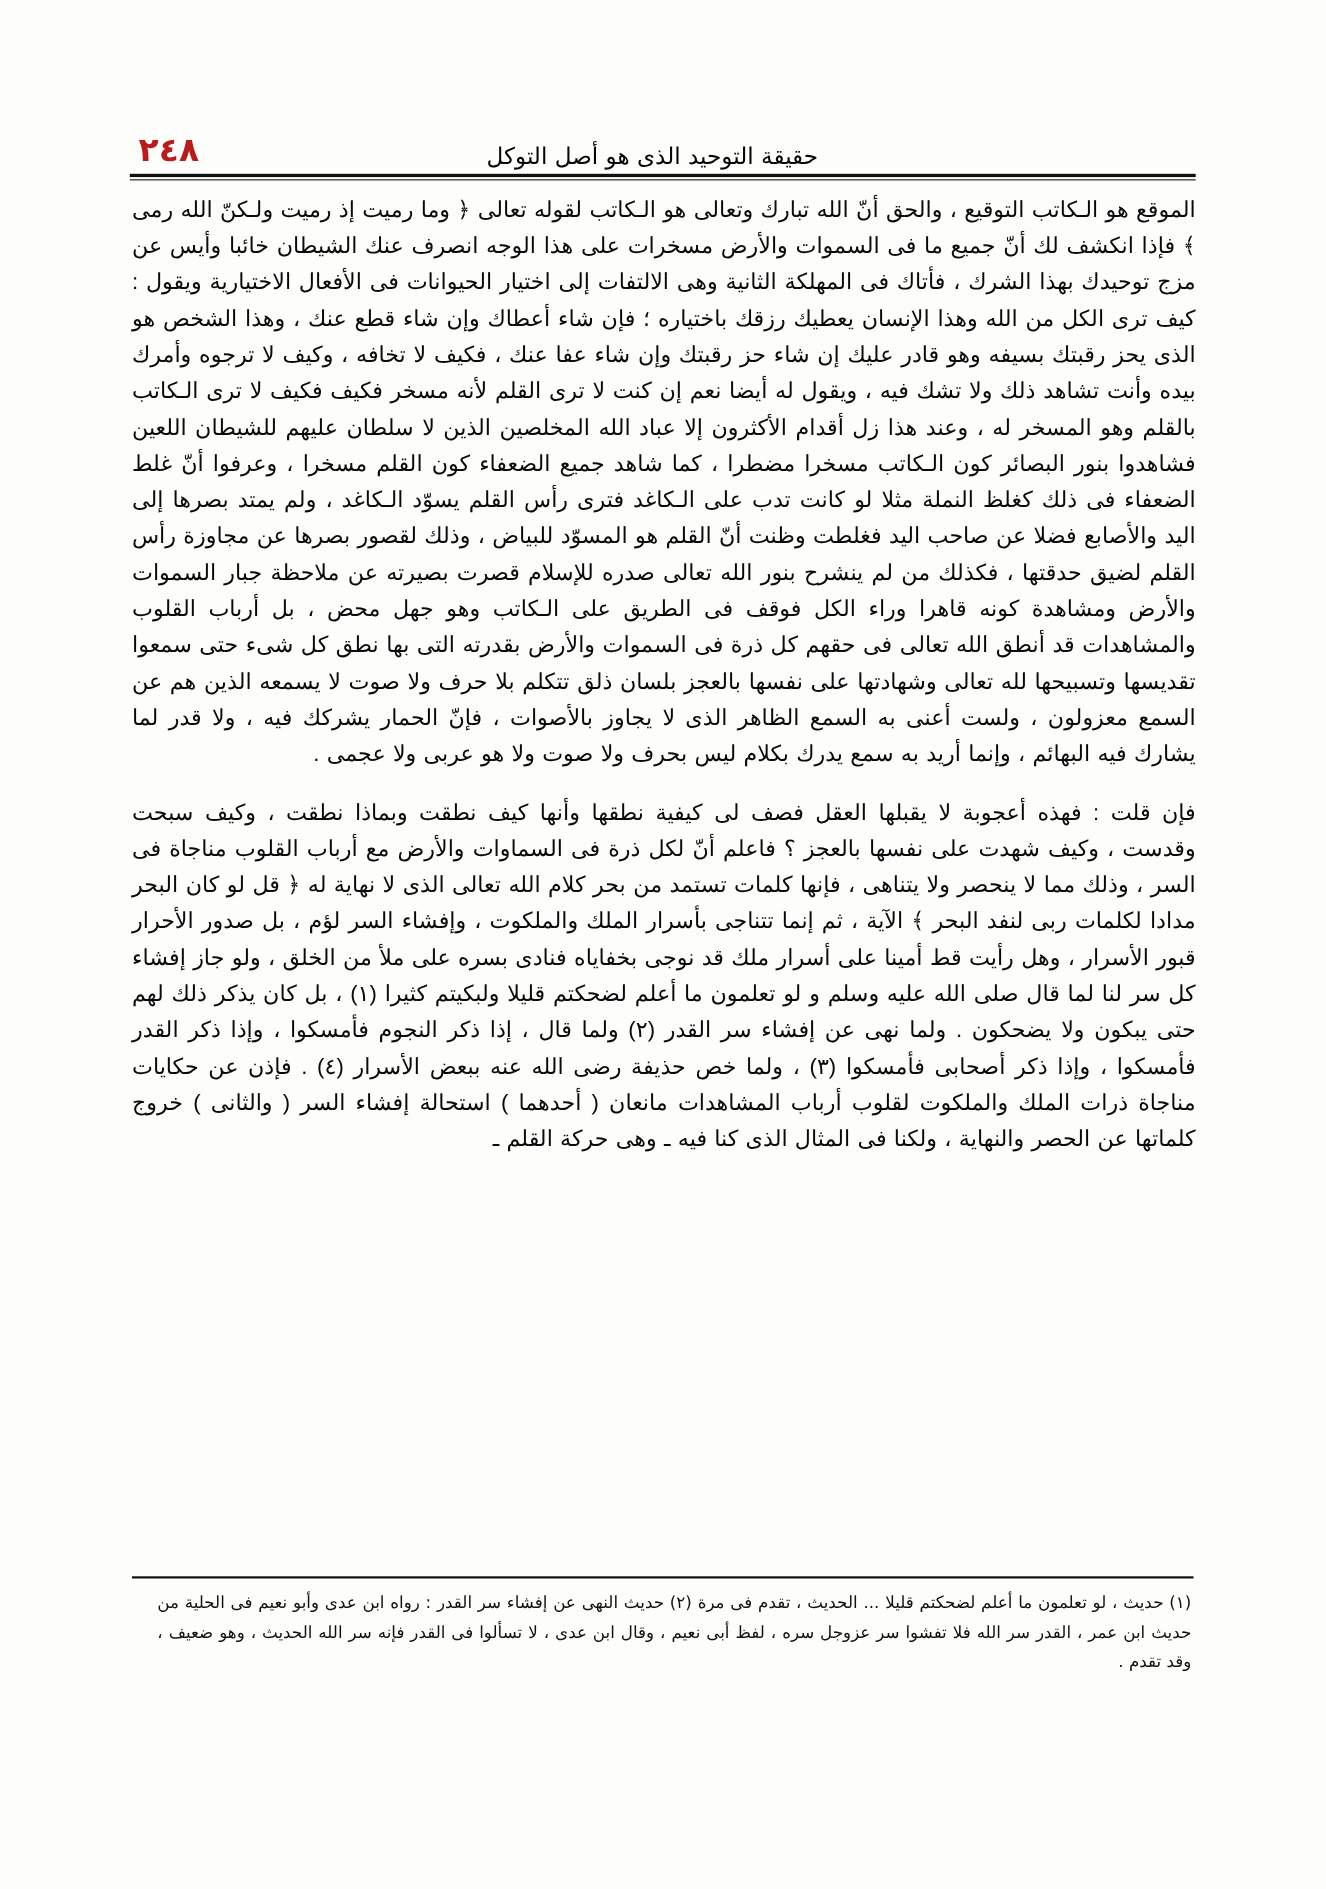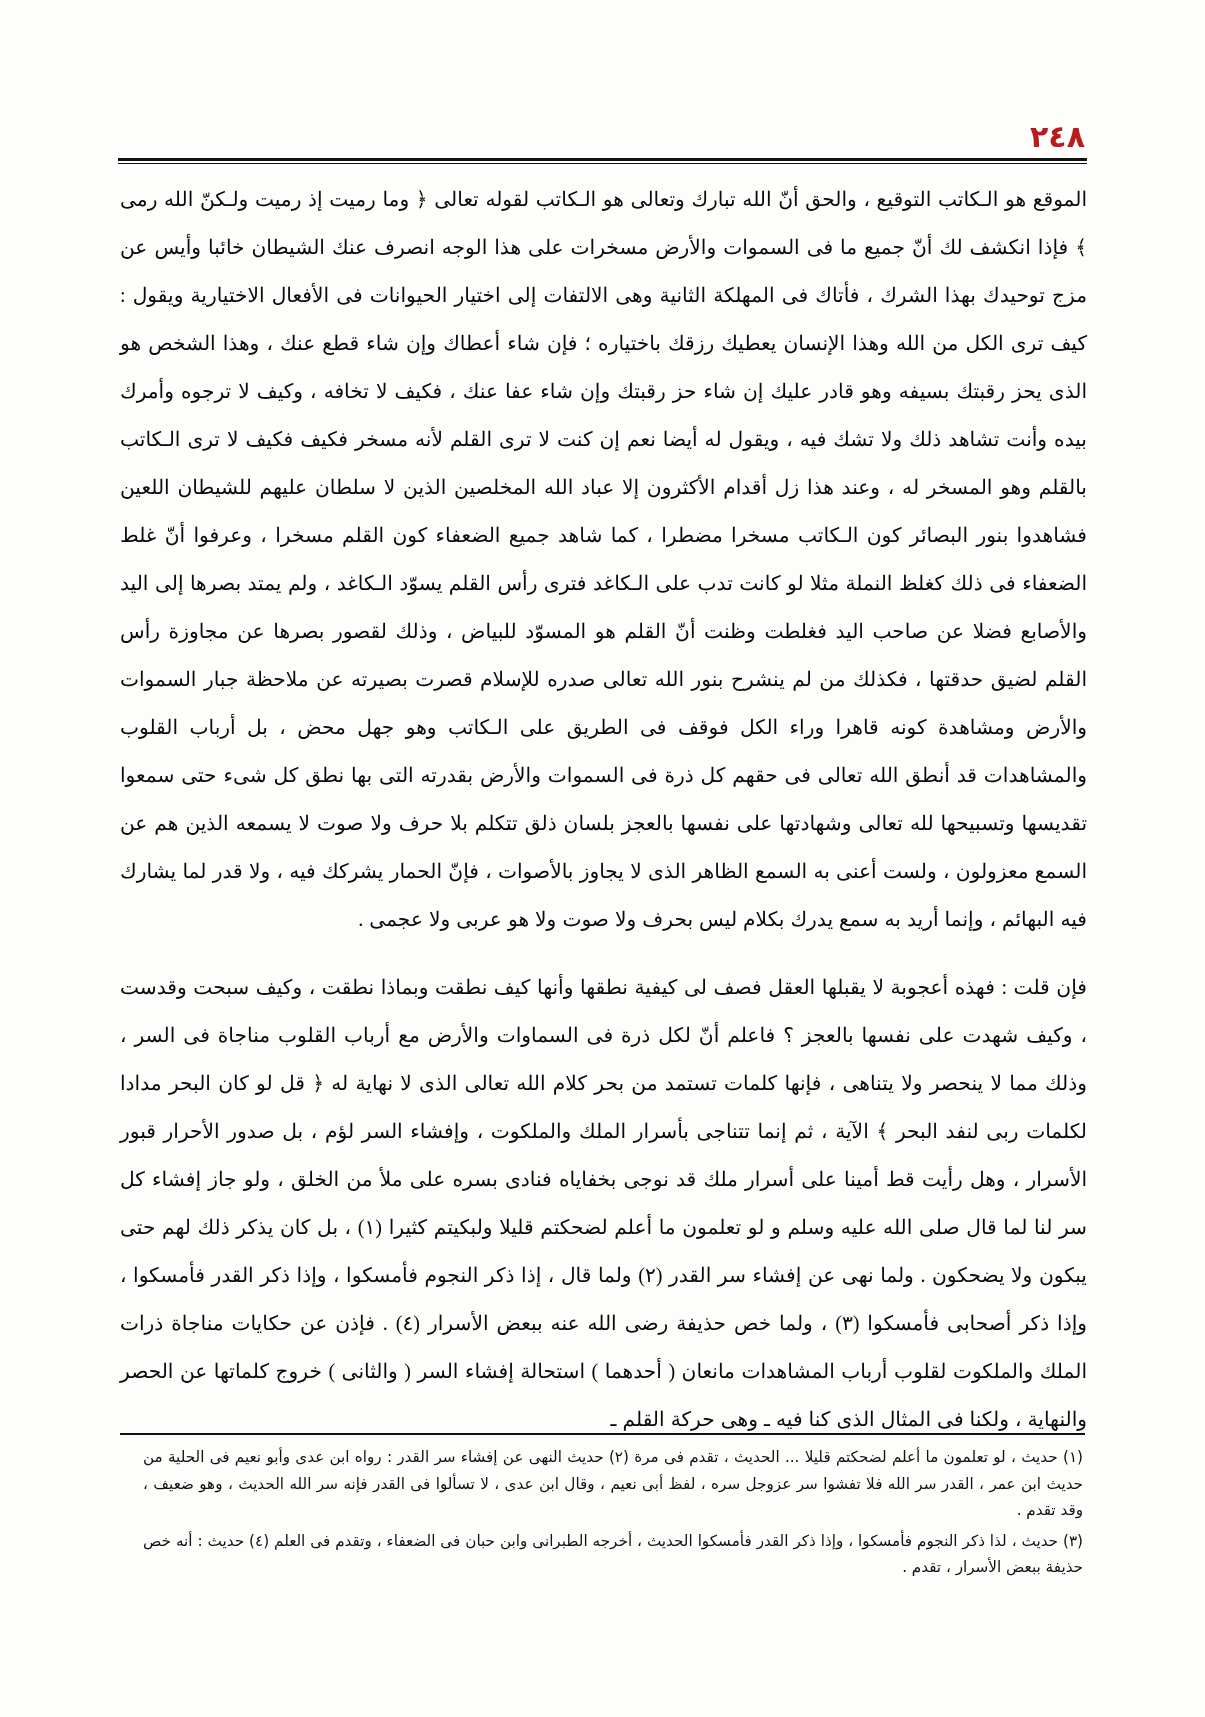--- a/index.html
+++ b/index.html
@@ -62,25 +62,25 @@
   .body-area {
     position: absolute;
     top: 175px;
     left: 120px;
     right: 118px;
     direction: rtl;
   }
   p.para {
     margin: 0 0 0 0;
     font-size: 20.2px;
-    line-height: 48px;
+    line-height: 33px;
     text-align: justify;
     text-align-last: right;
     color: #0a0a0a;
-    font-family: Liberation Serif, serif;
+    font-family: Liberation Sans, sans-serif;
     word-spacing: 1px;
   }
   p.para + p.para {
     margin-top: 20px;
   }
   p.para.indent {
     text-indent: 0;
   }
   
   .foot-rule {
@@ -116,35 +116,33 @@
     height: 26px;
     background: transparent;
   }
 </style>
 </head>
 <body>
 
 <div class="page">
 
   <div class="header">
+    <div class="header-title">حقيقة التوحيد الذى هو أصل التوكل</div>
     <div class="page-number">٢٤٨</div>
   </div>
 
   <div class="rule"></div>
 
   <div class="body-area">
     <p class="para">الموقع هو الـكاتب التوقيع ، والحق أنّ الله تبارك وتعالى هو الـكاتب لقوله تعالى ﴿ وما رميت إذ رميت ولـكنّ الله رمى ﴾ فإذا انكشف لك أنّ جميع ما فى السموات والأرض مسخرات على هذا الوجه انصرف عنك الشيطان خائبا وأيس عن مزج توحيدك بهذا الشرك ، فأتاك فى المهلكة الثانية وهى الالتفات إلى اختيار الحيوانات فى الأفعال الاختيارية ويقول : كيف ترى الكل من الله وهذا الإنسان يعطيك رزقك باختياره ؛ فإن شاء أعطاك وإن شاء قطع عنك ، وهذا الشخص هو الذى يحز رقبتك بسيفه وهو قادر عليك إن شاء حز رقبتك وإن شاء عفا عنك ، فكيف لا تخافه ، وكيف لا ترجوه وأمرك بيده وأنت تشاهد ذلك ولا تشك فيه ، ويقول له أيضا نعم إن كنت لا ترى القلم لأنه مسخر فكيف فكيف لا ترى الـكاتب بالقلم وهو المسخر له ، وعند هذا زل أقدام الأكثرون إلا عباد الله المخلصين الذين لا سلطان عليهم للشيطان اللعين فشاهدوا بنور البصائر كون الـكاتب مسخرا مضطرا ، كما شاهد جميع الضعفاء كون القلم مسخرا ، وعرفوا أنّ غلط الضعفاء فى ذلك كغلظ النملة مثلا لو كانت تدب على الـكاغد فترى رأس القلم يسوّد الـكاغد ، ولم يمتد بصرها إلى اليد والأصابع فضلا عن صاحب اليد فغلطت وظنت أنّ القلم هو المسوّد للبياض ، وذلك لقصور بصرها عن مجاوزة رأس القلم لضيق حدقتها ، فكذلك من لم ينشرح بنور الله تعالى صدره للإسلام قصرت بصيرته عن ملاحظة جبار السموات والأرض ومشاهدة كونه قاهرا وراء الكل فوقف فى الطريق على الـكاتب وهو جهل محض ، بل أرباب القلوب والمشاهدات قد أنطق الله تعالى فى حقهم كل ذرة فى السموات والأرض بقدرته التى بها نطق كل شىء حتى سمعوا تقديسها وتسبيحها لله تعالى وشهادتها على نفسها بالعجز بلسان ذلق تتكلم بلا حرف ولا صوت لا يسمعه الذين هم عن السمع معزولون ، ولست أعنى به السمع الظاهر الذى لا يجاوز بالأصوات ، فإنّ الحمار يشركك فيه ، ولا قدر لما يشارك فيه البهائم ، وإنما أريد به سمع يدرك بكلام ليس بحرف ولا صوت ولا هو عربى ولا عجمى .</p>
     <p class="para indent">فإن قلت : فهذه أعجوبة لا يقبلها العقل فصف لى كيفية نطقها وأنها كيف نطقت وبماذا نطقت ، وكيف سبحت وقدست ، وكيف شهدت على نفسها بالعجز ؟ فاعلم أنّ لكل ذرة فى السماوات والأرض مع أرباب القلوب مناجاة فى السر ، وذلك مما لا ينحصر ولا يتناهى ، فإنها كلمات تستمد من بحر كلام الله تعالى الذى لا نهاية له ﴿ قل لو كان البحر مدادا لكلمات ربى لنفد البحر ﴾ الآية ، ثم إنما تتناجى بأسرار الملك والملكوت ، وإفشاء السر لؤم ، بل صدور الأحرار قبور الأسرار ، وهل رأيت قط أمينا على أسرار ملك قد نوجى بخفاياه فنادى بسره على ملأ من الخلق ، ولو جاز إفشاء كل سر لنا لما قال صلى الله عليه وسلم و لو تعلمون ما أعلم لضحكتم قليلا ولبكيتم كثيرا (١) ، بل كان يذكر ذلك لهم حتى يبكون ولا يضحكون . ولما نهى عن إفشاء سر القدر (٢) ولما قال ، إذا ذكر النجوم فأمسكوا ، وإذا ذكر القدر فأمسكوا ، وإذا ذكر أصحابى فأمسكوا (٣) ، ولما خص حذيفة رضى الله عنه ببعض الأسرار (٤) . فإذن عن حكايات مناجاة ذرات الملك والملكوت لقلوب أرباب المشاهدات مانعان ( أحدهما ) استحالة إفشاء السر ( والثانى ) خروج كلماتها عن الحصر والنهاية ، ولكنا فى المثال الذى كنا فيه ـ وهى حركة القلم ـ</p>
   </div>
 
   <div class="foot-rule"></div>
 
   <div class="footnotes">
     <div class="fn-block">
       <p>(١) حديث ، لو تعلمون ما أعلم لضحكتم قليلا ... الحديث ، تقدم فى مرة        (٢) حديث النهى عن إفشاء سر القدر : رواه ابن عدى وأبو نعيم فى الحلية من حديث ابن عمر ، القدر سر الله فلا تفشوا سر عزوجل سره ، لفظ أبى نعيم ، وقال ابن عدى ، لا تسألوا فى القدر فإنه سر الله الحديث ، وهو ضعيف ، وقد تقدم .</p>
     </div>
-    <div class="fn-block">
-      <p>(٣) حديث ، لذا ذكر النجوم فأمسكوا ، وإذا ذكر القدر فأمسكوا الحديث ، أخرجه الطبرانى وابن حبان فى الضعفاء ، وتقدم فى العلم      (٤) حديث : أنه خص حذيفة ببعض الأسرار ، تقدم .</p>
-    </div>
   </div>
 
   <div class="bottom-edge"></div>
 </div>
 
 </body></html>

